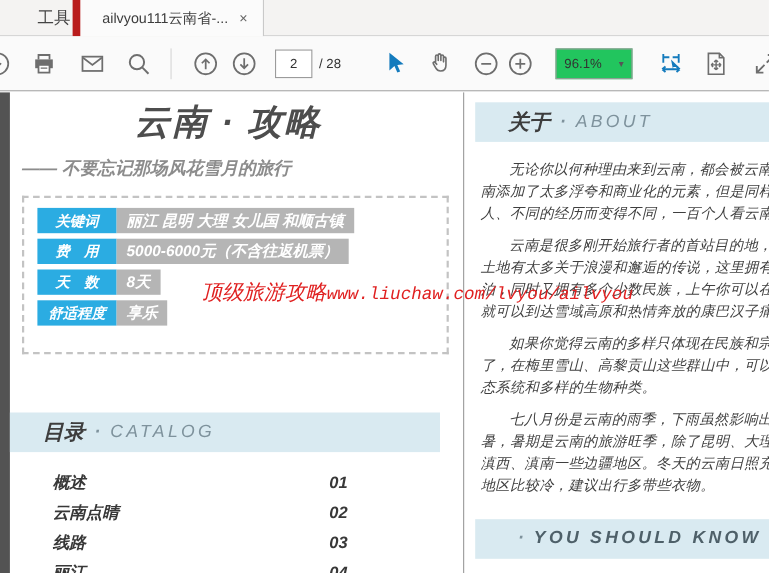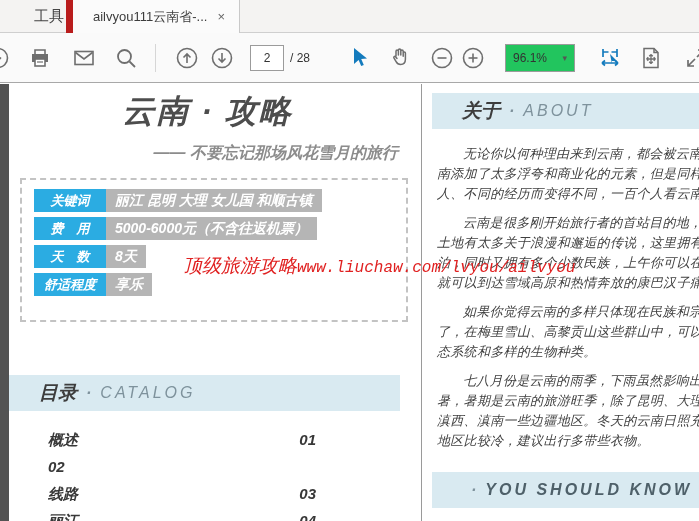--- a/index.html
+++ b/index.html
@@ -61,21 +61,21 @@
   .col-divider {
     position:absolute; left:421px; top:0; width:1px; height:437px; background:#9a9a9a;
   }
 
   
   .doc-title {
     position:absolute; left:20px; top:6px; width:375px; text-align:center;
     font-size:32px; font-weight:bold; color:#4d4d4d; letter-spacing:2px;
   }
   .doc-subtitle {
-    position:absolute; left:20px; top:59px; width:378px; text-align:right;
+    position:absolute; left:20px; top:59px; width:378px; text-align:left;
     font-size:16px; font-weight:bold; color:#8c8c8c;
   }
   .info-box {
     position:absolute; left:20px; top:94px; width:388px; height:144px;
     border:2px dashed #c3c3c3; padding:9px 12px;
   }
   .info-row { display:flex; margin-bottom:5px; height:23px; }
   .info-label {
     width:72px; background:#2bace2; color:#fff; font-weight:bold; font-size:13px;
     text-align:center; line-height:23px; flex:none;
@@ -275,20 +275,21 @@
     <span class="sh-dot">·</span>
     <span class="sh-en">CATALOG</span>
   </div>
 
   <div class="catalog-list">
     <div class="catalog-row">
       <span>概述</span>
       <span>01</span>
     </div>
     <div class="catalog-row">
+      <span>云南点睛</span>
       <span>02</span>
     </div>
     <div class="catalog-row">
       <span>线路</span>
       <span>03</span>
     </div>
     <div class="catalog-row">
       <span>丽江</span>
       <span>04</span>
     </div>

